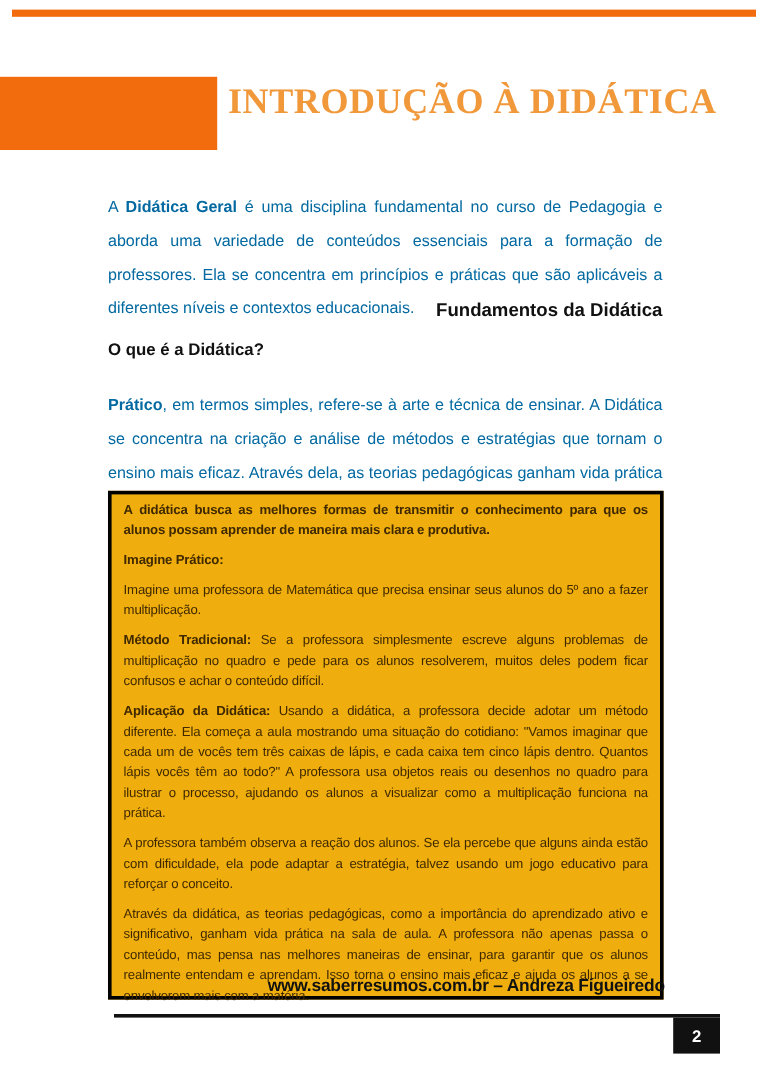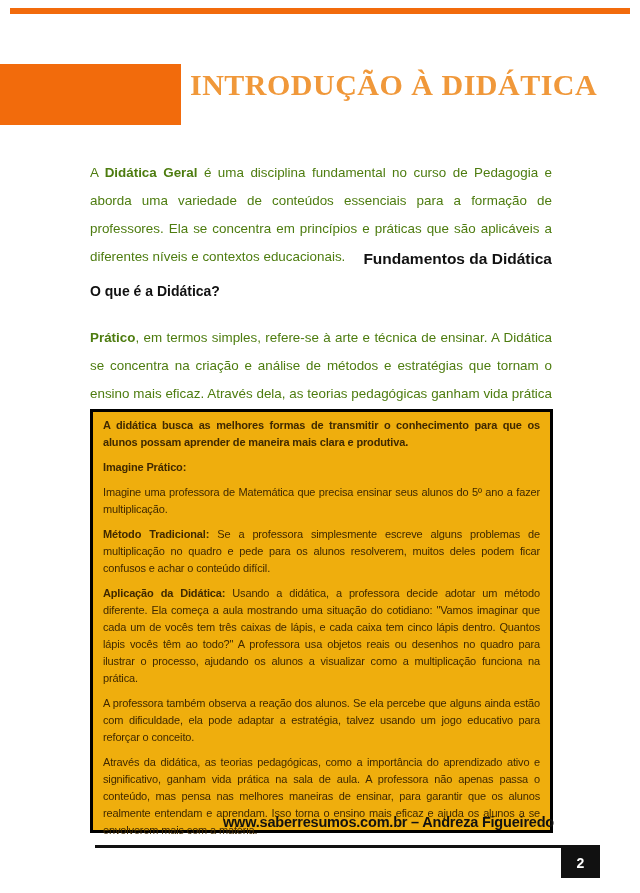--- a/index.html
+++ b/index.html
@@ -40,21 +40,21 @@
     white-space: nowrap;
   }
 
   .body-text {
     position: absolute;
     left: 90px;
     width: 462px;
     font-size: 13.4px;
     line-height: 28px;
     text-align: justify;
-    color: #4d7c0f;
+    color: #0369a1;
   }
   .p-intro   { top: 146px; }
   .p-didatica{ top: 311px; }
 
   .section-heading {
     position: absolute;
     left: 90px; top: 250px;
     width: 462px;
     text-align: right;
     font-size: 15.5px;

